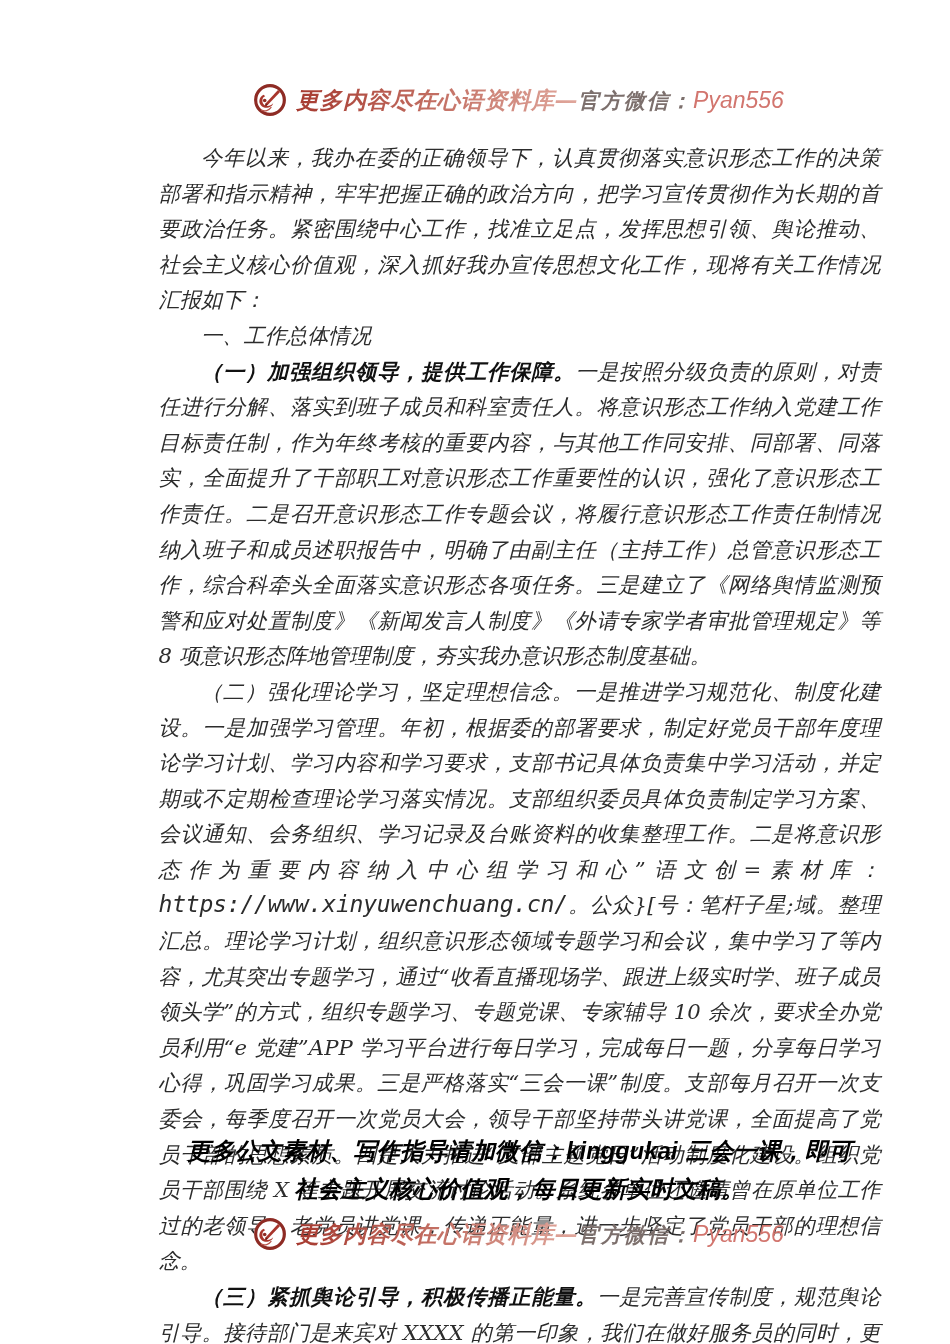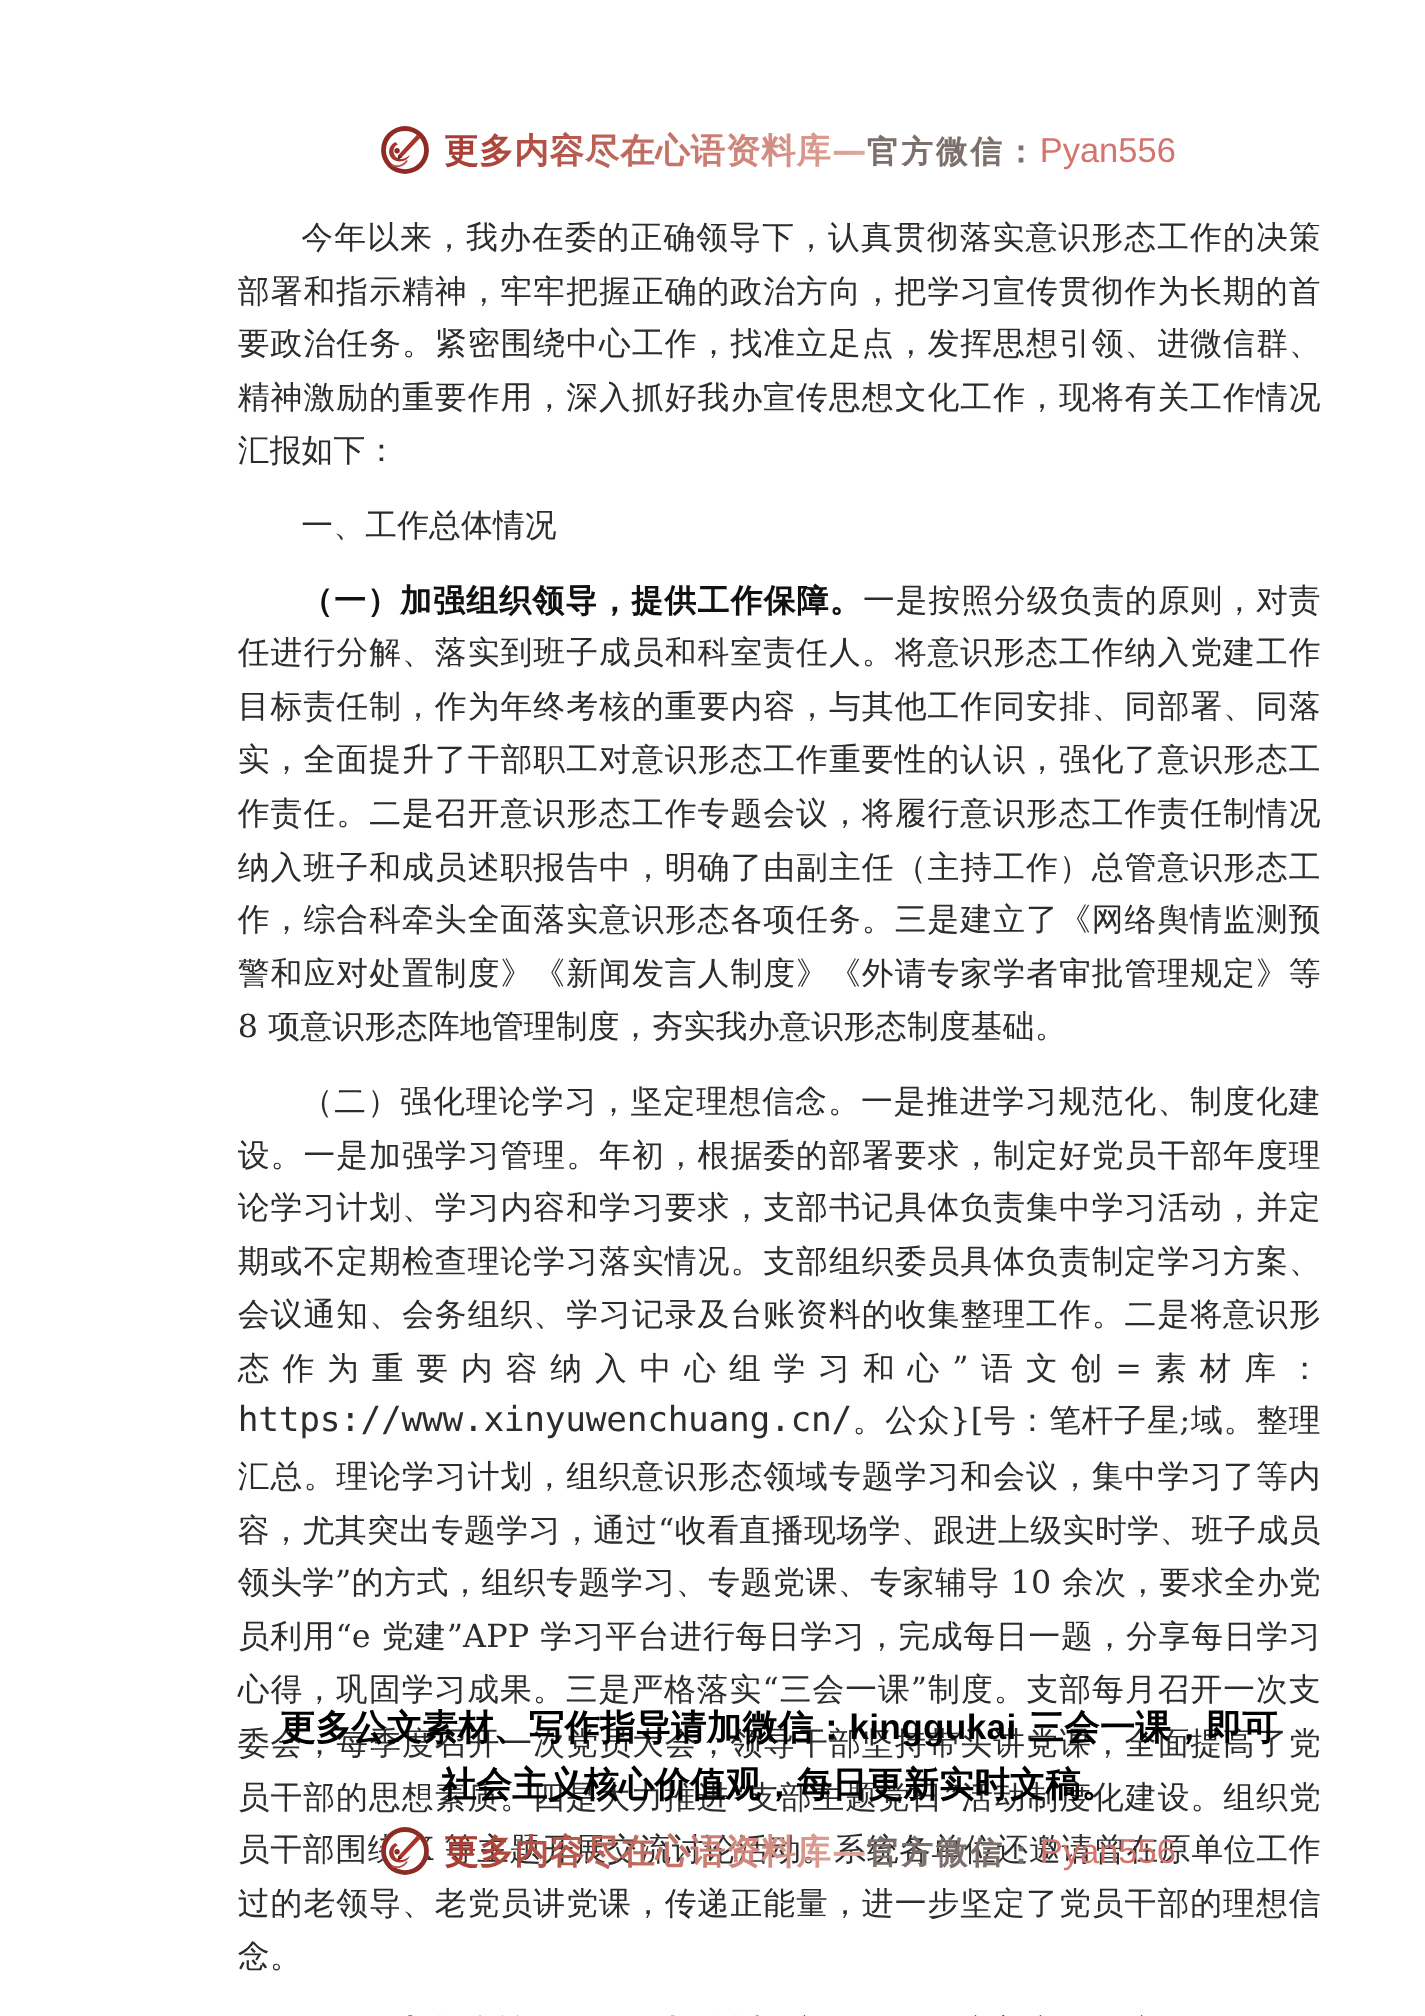--- a/index.html
+++ b/index.html
@@ -12,20 +12,21 @@
     -webkit-font-smoothing: antialiased;
   }
   .page {
     position: relative;
     width: 863px;
     height: 1344px;
     margin: 0 auto;
     background: #ffffff;
     overflow: hidden;
     box-sizing: border-box;
+    font-style: italic;
   }
 
   
   .banner {
     position: absolute;
     left: 0;
     width: 950px;
     height: 44px;
     display: flex;
     align-items: center;
@@ -80,21 +81,21 @@
     margin: 0;
     font-size: 21.2px;
     line-height: 35.6px;
     color: #2c2c2c;
     text-align: justify;
     text-justify: inter-ideograph;
     text-indent: 2em;
     font-weight: 400;
     letter-spacing: 0.1px;
   }
-  p.gap-before { margin-top: 14px; }
+  p.gap-before { }
 
   .h1 {
     font-weight: 700;
     color: #111111;
     letter-spacing: 0.4px;
   }
   .lead-bold {
     font-weight: 700;
     color: #111111;
     letter-spacing: 0.3px;
@@ -143,21 +144,21 @@
       <path d="M34 46 C30 52 22 54 16 51" stroke="#b9564c" stroke-width="2.4" fill="none" stroke-linecap="round"></path>
     </svg>
     <div class="banner-text">
       <span class="seg-a">更多内容尽在心语资料库—</span><span class="seg-b">官方微信：</span><span class="seg-c">Pyan556</span>
     </div>
   </div>
 
   <div class="doc">
 
     <p class="para">
-      <span>今年以来，我办在委的正确领导下，认真贯彻落实意识形态工作的决策部署和指示精神，牢牢把握正确的政治方向，把学习宣传贯彻作为长期的首要政治任务。紧密围绕中心工作，找准立足点，发挥思想引领、进微信群、精神激励的重要作用，深入抓好我办宣传思想文化工作，现将有关工作情况汇报如下：</span>
+      <span>今年以来，我办在委的正确领导下，认真贯彻落实意识形态工作的决策部署和指示精神，牢牢把握正确的政治方向，把学习宣传贯彻作为长期的首要政治任务。紧密围绕中心工作，找准立足点，发挥思想引领、舆论推动、社会主义核心价值观，深入抓好我办宣传思想文化工作，现将有关工作情况汇报如下：</span>
     </p>
 
     <p class="para gap-before h1">
       <span>一、工作总体情况</span>
     </p>
 
     <p class="para gap-before">
       <span class="lead-bold">（一）加强组织领导，提供工作保障。</span><span>一是按照分级负责的原则，对责任进行分解、落实到班子成员和科室责任人。将意识形态工作纳入党建工作目标责任制，作为年终考核的重要内容，与其他工作同安排、同部署、同落实，全面提升了干部职工对意识形态工作重要性的认识，强化了意识形态工作责任。二是召开意识形态工作专题会议，将履行意识形态工作责任制情况纳入班子和成员述职报告中，明确了由副主任（主持工作）总管意识形态工作，综合科牵头全面落实意识形态各项任务。三是建立了《网络舆情监测预警和应对处置制度》《新闻发言人制度》《外请专家学者审批管理规定》等 8 项意识形态阵地管理制度，夯实我办意识形态制度基础。</span>
     </p>
 

